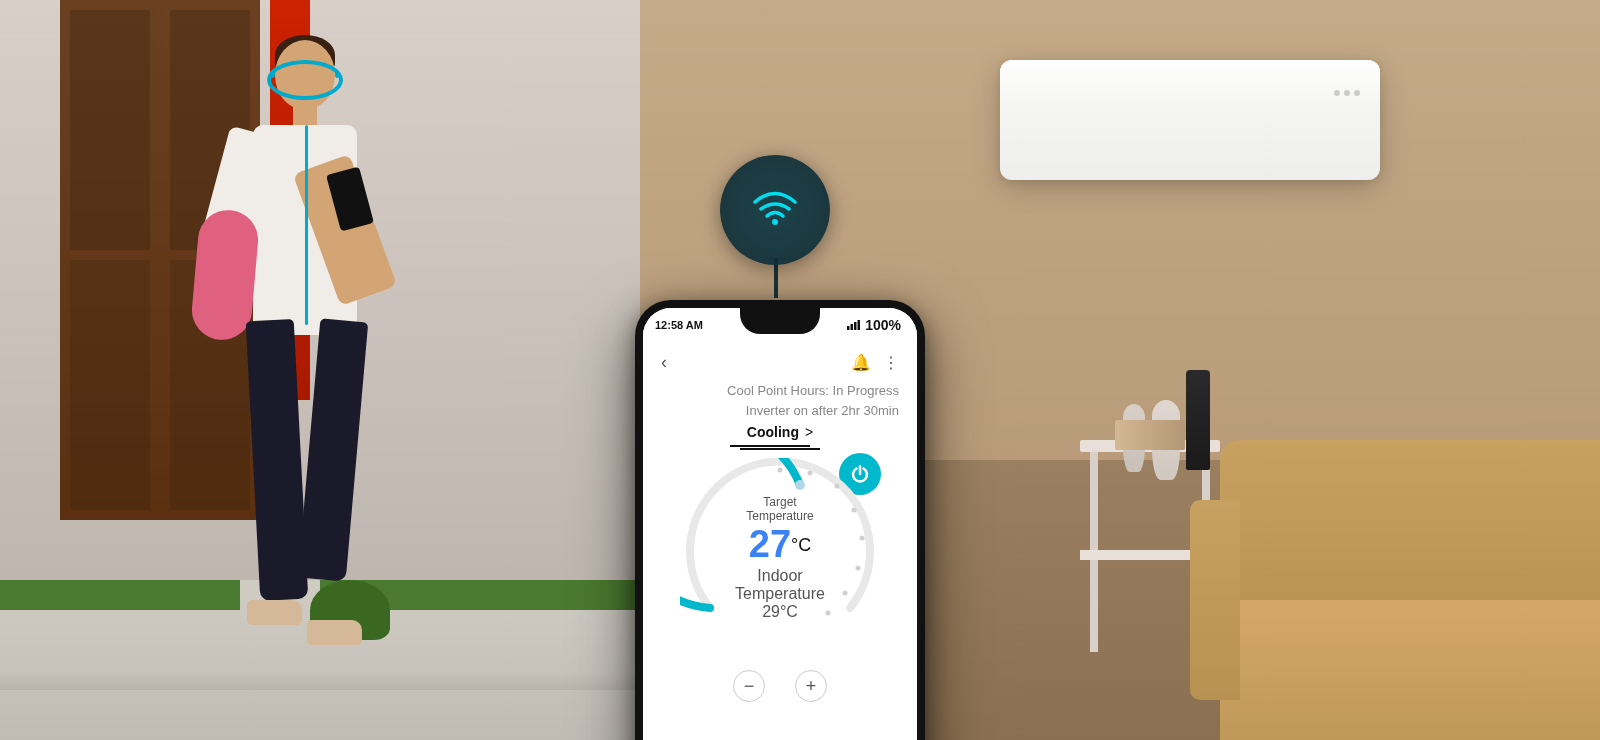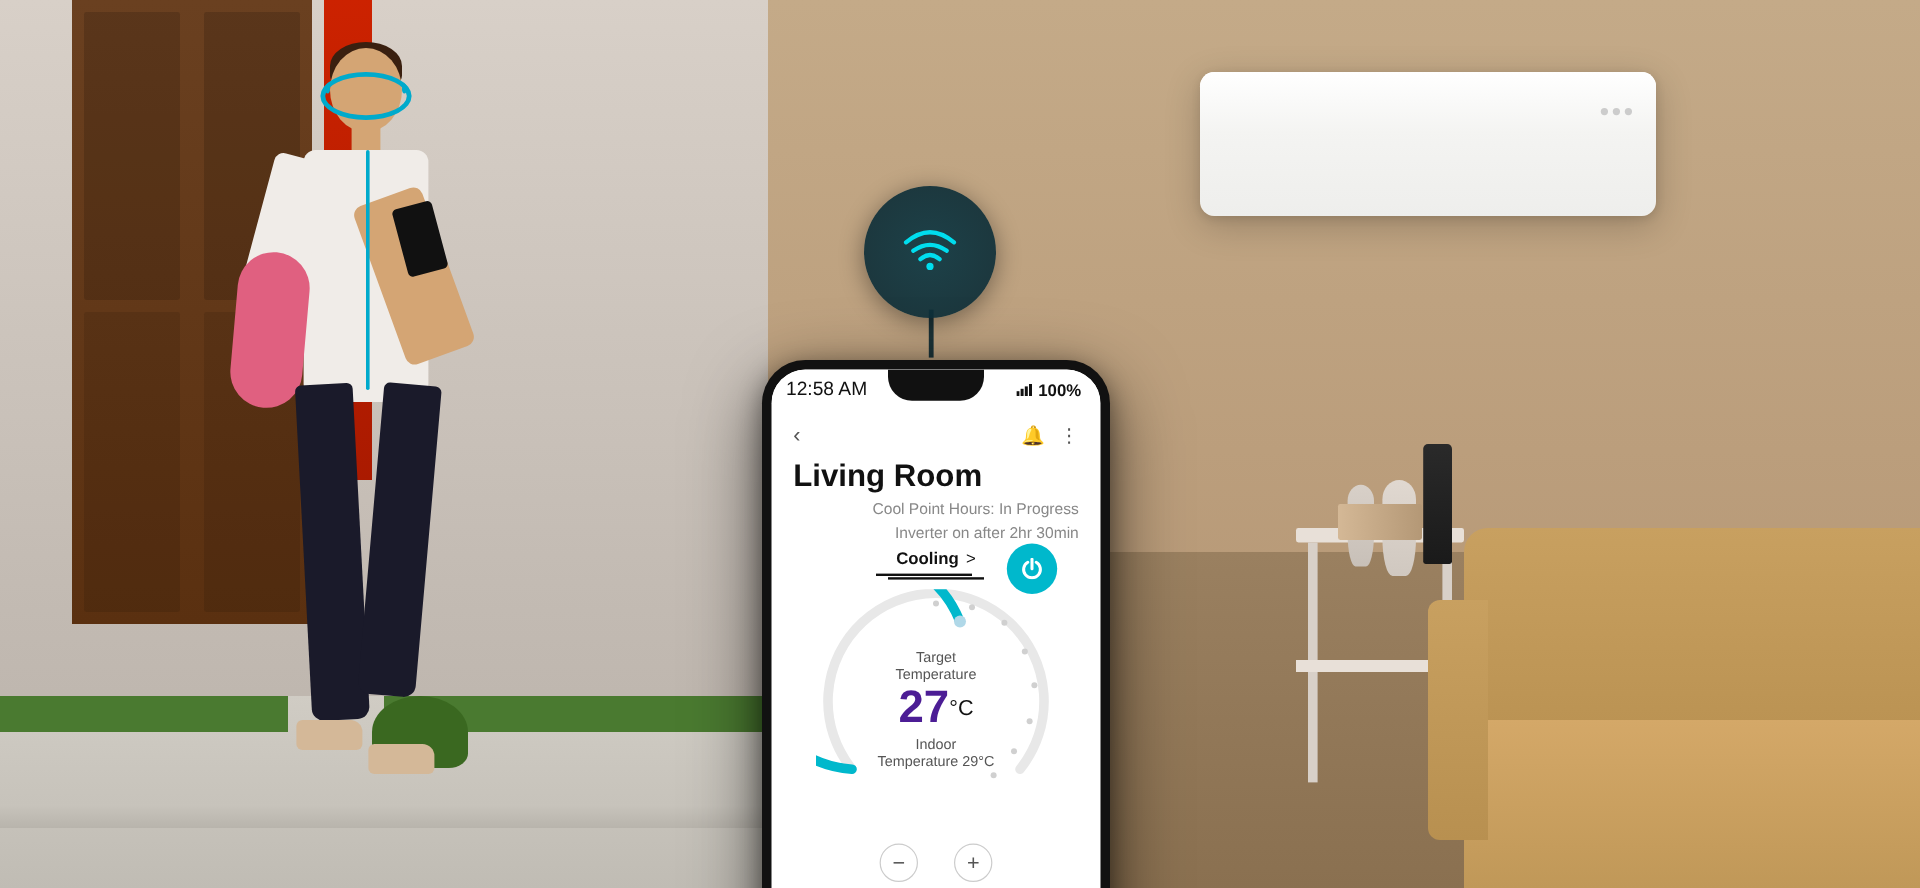--- a/index.html
+++ b/index.html
@@ -368,22 +368,22 @@
       top: 0; left: 0; right: 0;
       height: 34px;
       background: #fff;
       display: flex;
       align-items: center;
       justify-content: space-between;
       padding: 0 16px 0 12px;
       z-index: 5;
     }
     .status-time {
-      font-size: 16px;
-      font-weight: 400;
+      font-size: 11px;
+      font-weight: 700;
       color: #111;
     }
     .status-icons {
       font-size: 10px;
       color: #111;
       display: flex;
       align-items: center;
       gap: 4px;
     }
     .phone-app-content {
@@ -473,30 +473,30 @@
     }
     .temp-label {
       font-size: 12px;
       color: #555;
       display: block;
       margin-bottom: 2px;
     }
     .temp-value {
       font-size: 38px;
       font-weight: 700;
-      color: #4c1d95;
+      color: #3b82f6;
       line-height: 1;
     }
     .temp-unit {
       font-size: 18px;
       color: #111;
       vertical-align: super;
     }
     .indoor-temp {
-      font-size: 12px;
+      font-size: 16px;
       color: #555;
       margin-top: 4px;
     }
 
     
     .temp-controls {
       display: flex;
       align-items: center;
       justify-content: center;
       gap: 30px;
@@ -633,21 +633,20 @@
 
       <div class="app-header">
         <span class="app-back-btn">‹</span>
         <div class="app-header-icons">
           <span class="app-icon-btn">🔔</span>
           <span class="app-icon-btn">⋮</span>
         </div>
       </div>
 
       <div style="position:relative;">
-        <div class="app-title">Living Room</div>
         <div class="app-subtitle">
           <span>Cool Point Hours: In Progress</span><br>
           <span>Inverter on after 2hr 30min</span>
         </div>
 
         <div class="power-btn">
           <svg width="18" height="18" viewBox="0 0 18 18">
             <path d="M9 1v8" stroke="white" stroke-width="2.5" stroke-linecap="round"></path>
             <path d="M5.5 3.5A7 7 0 1 0 12.5 3.5" stroke="white" stroke-width="2.5" fill="none" stroke-linecap="round"></path>
           </svg>

